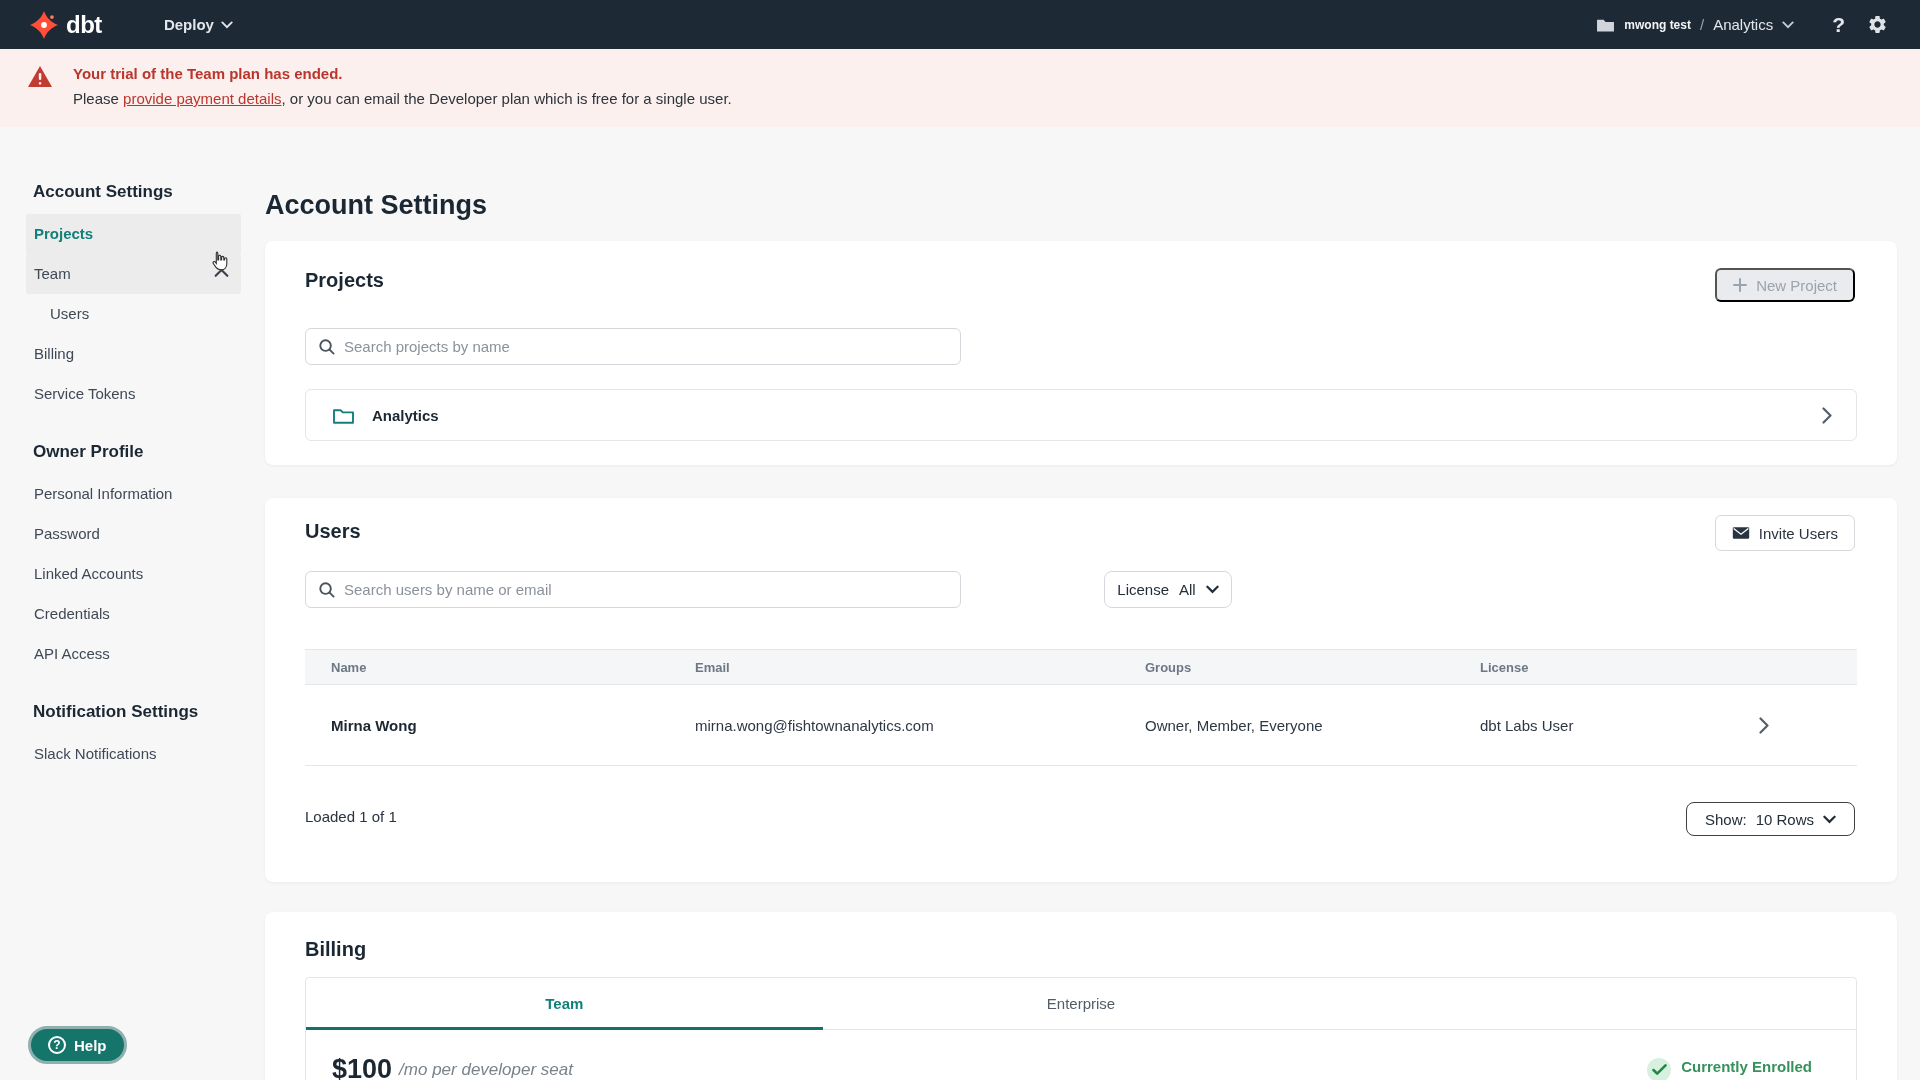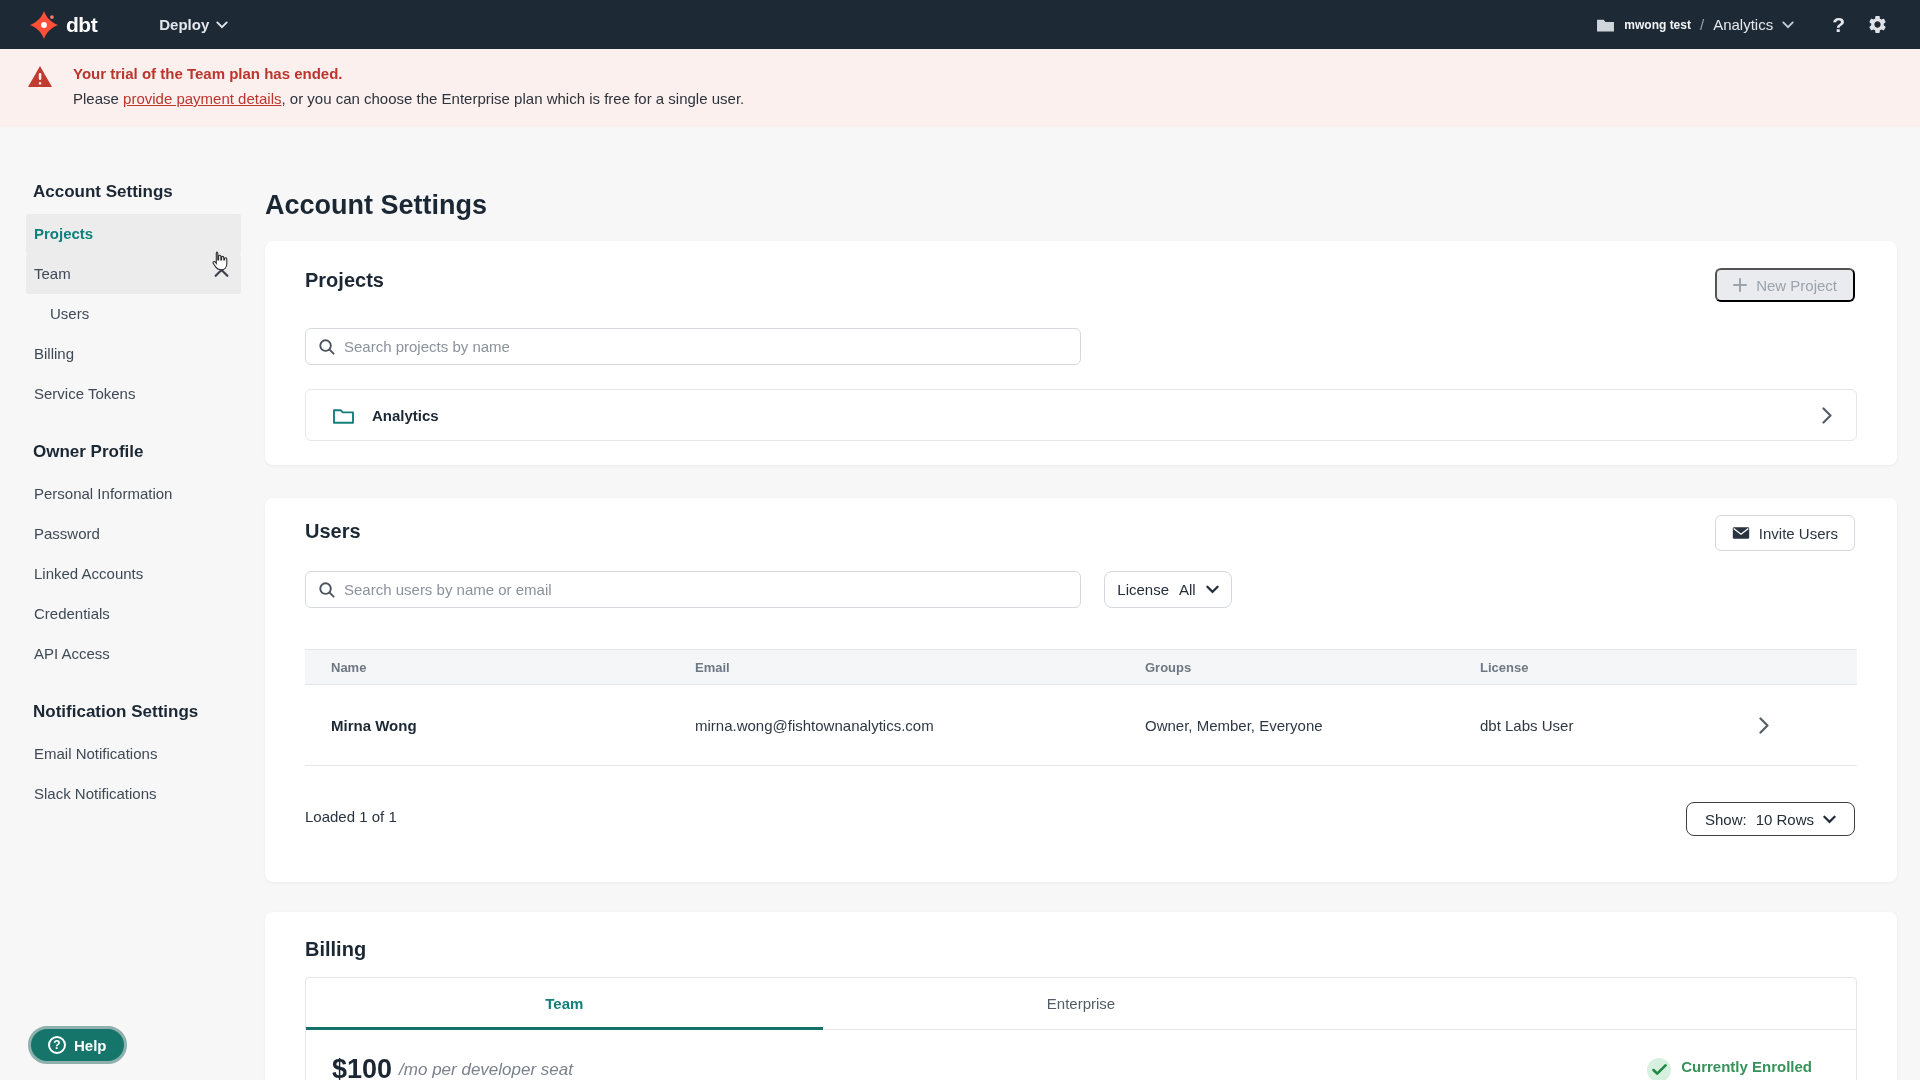--- a/index.html
+++ b/index.html
@@ -9,21 +9,21 @@
     background:#f7f7f8; color:#2e3845; overflow:hidden; position:relative;
   }
   svg { display:block; }
 
   
   .topnav {
     position:absolute; top:0; left:0; width:1920px; height:49px;
     background:#1e2936; display:flex; align-items:center; padding:0 30px;
   }
   .logo { display:flex; align-items:center; gap:8px; margin-right:42px; cursor:pointer; }
-  .logo-text { color:#fff; font-size:21px; font-weight:700; letter-spacing:-.5px; }
+  .logo-text { color:#fff; font-size:24px; font-weight:700; letter-spacing:-.5px; }
   .nav-menu { display:flex; align-items:center; gap:36px;flex-direction:column; }
   .nav-item { color:#e3e7ec; font-size:15px; font-weight:600; display:flex; align-items:center; gap:7px; cursor:pointer; }
   .nav-right { margin-left:auto; display:flex; align-items:center; gap:10px; }
   .acct-switcher { display:flex; align-items:center; gap:9px; cursor:pointer; margin-right:18px; }
   .acct-name { color:#f2f4f6; font-size:12px; font-weight:700; }
   .acct-sep { color:#9aa4af; font-size:15px; }
   .acct-project { color:#e3e7ec; font-size:15px; }
   .nav-help-q { color:#e3e7ec; font-size:21px; font-weight:700; padding:0 10px; cursor:pointer; }
   .nav-gear { cursor:pointer; padding:0 2px; }
 
@@ -62,21 +62,21 @@
   #card-billing { top:912px; height:240px; }
 
   .btn {
     display:inline-flex; align-items:center; gap:9px; font-size:15px;
     border-radius:6px; padding:0 16px; cursor:pointer; white-space:nowrap;
   }
   .btn-disabled { background:#e9ebee; color:#9ba3ad; height:34px; }
   .btn-outline { background:#fff; color:#2a3340; border:1px solid #d5d8dc; height:36px; }
 
   .search-box {
-    position:absolute; left:40px; width:776px; height:37px;
+    position:absolute; left:40px; width:656px; height:37px;
     border:1px solid #d5d8dc; border-radius:6px; background:#fff;
     display:flex; align-items:center; padding:0 12px; gap:9px;
   }
   .search-box input {
     border:none; outline:none; flex:1; font-size:15px;
     font-family:inherit; color:#2e3845; background:transparent;
   }
   .search-box input::placeholder { color:#8b929b; }
 
   
@@ -213,21 +213,21 @@
     <span>
       <svg width="26" height="24" viewBox="0 0 26 24">
         <path d="M13 1 L25 22 H1 Z" fill="#c13b31"></path>
         <rect x="11.8" y="8" width="2.5" height="7" rx="1.2" fill="#fcf0ef"></rect>
         <rect x="11.8" y="17" width="2.5" height="2.6" rx="1.2" fill="#fcf0ef"></rect>
       </svg>
     </span>
     <div class="banner-text">
       <div class="banner-title">Your trial of the Team plan has ended.</div>
       <div class="banner-body">
-        <span>Please </span><a class="banner-link">provide payment details</a><span>, or you can choose the Enterprise plan which is free for a single user.</span>
+        <span>Please </span><a class="banner-link">provide payment details</a><span>, or you can email the Developer plan which is free for a single user.</span>
       </div>
     </div>
   </div>
 </div>
 
 <aside class="sidebar">
   <div class="side-heading">Account Settings</div>
   <div class="side-item active">Projects</div>
   <div class="side-item hovered">
     <span>Team</span>
@@ -242,21 +242,20 @@
   <div class="side-item">Service Tokens</div>
 
   <div class="side-heading spaced">Owner Profile</div>
   <div class="side-item">Personal Information</div>
   <div class="side-item">Password</div>
   <div class="side-item">Linked Accounts</div>
   <div class="side-item">Credentials</div>
   <div class="side-item">API Access</div>
 
   <div class="side-heading spaced">Notification Settings</div>
-  <div class="side-item">Email Notifications</div>
   <div class="side-item">Slack Notifications</div>
 </aside>
 
 <h1 class="page-title">Account Settings</h1>
 
 <section class="card" id="card-projects">
   <h2>Projects</h2>
   <button class="btn btn-disabled" id="new-project-btn">
     <span>
       <svg width="14" height="14" viewBox="0 0 14 14">

